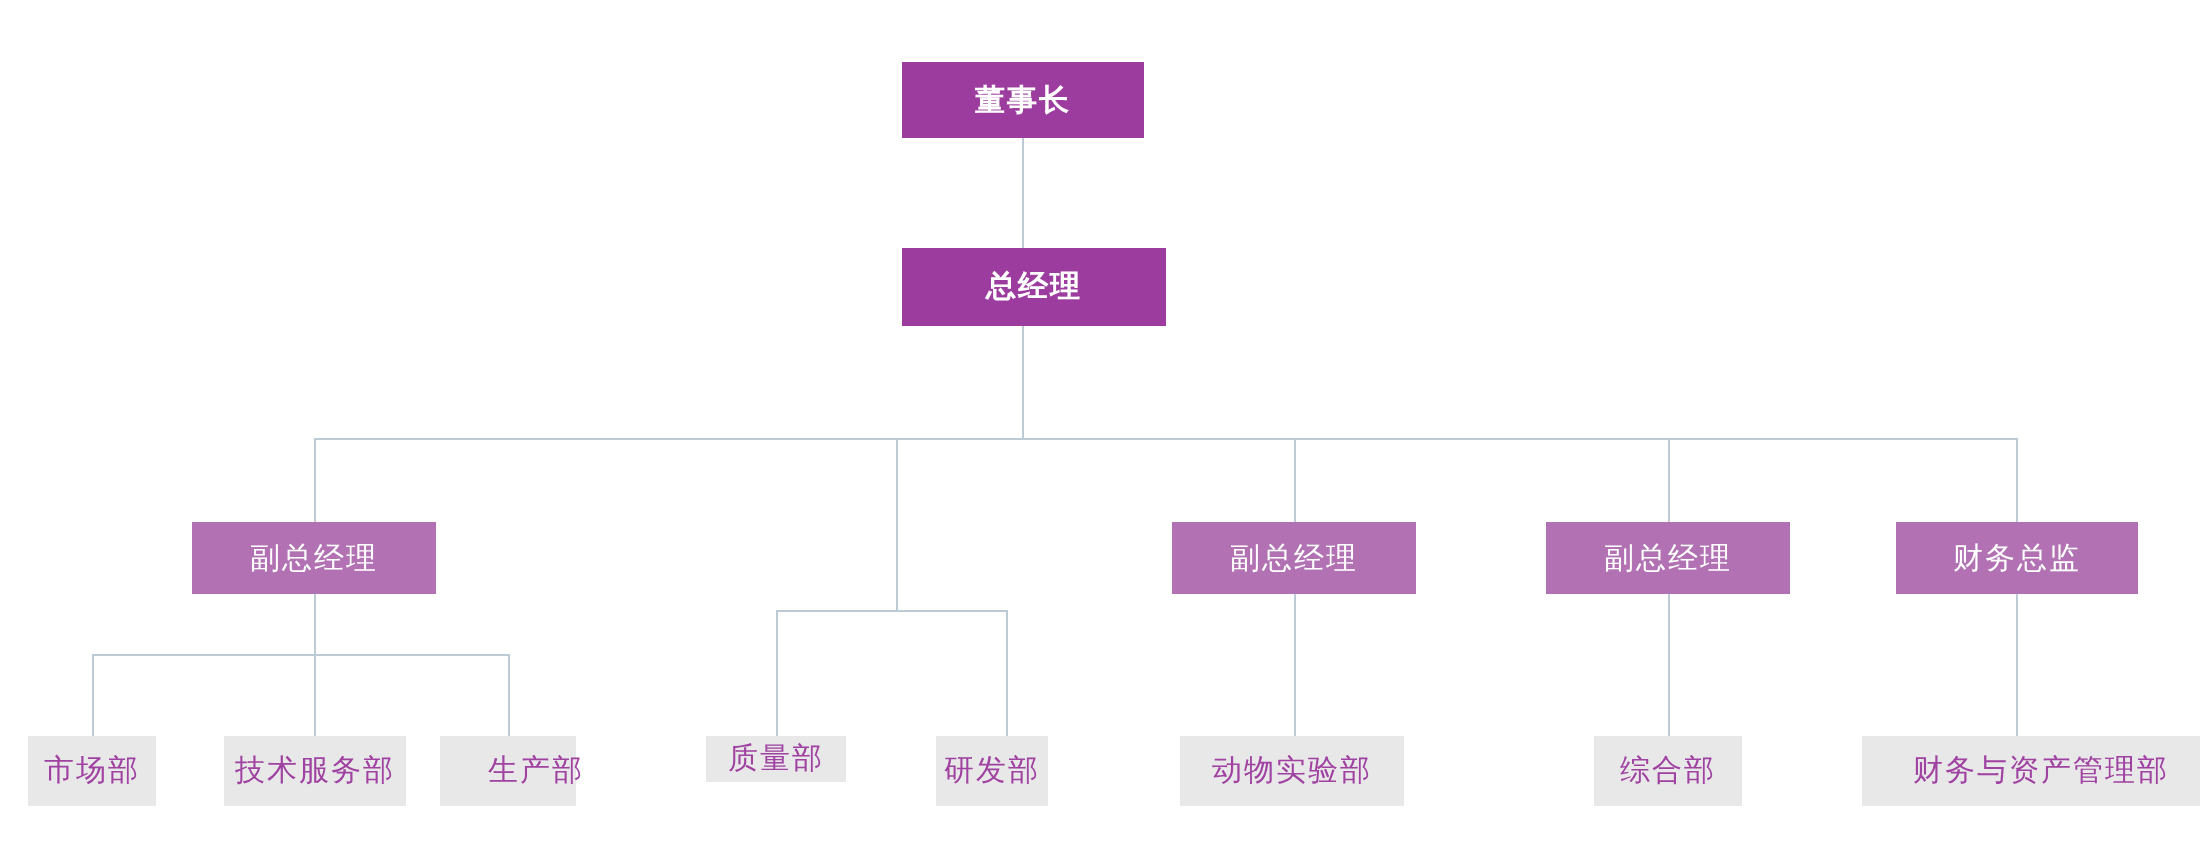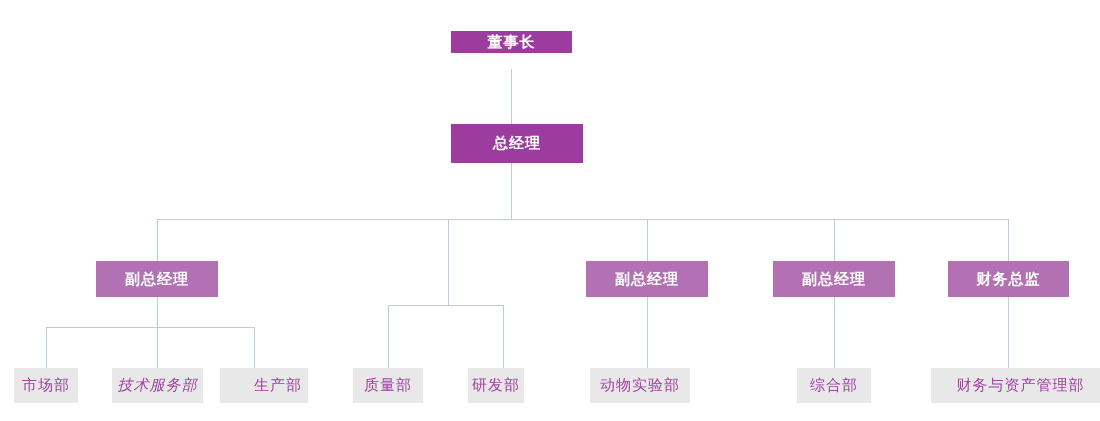--- a/index.html
+++ b/index.html
@@ -25,37 +25,37 @@
     position: absolute;
     display: flex;
     align-items: center;
     justify-content: center;
     font-size: 15px;
     letter-spacing: 1px;
     white-space: nowrap;
     z-index: 2;
   }
   .lvl1 { background: var(--level1-fill); color: var(--label-text); font-weight: 600; }
-  .lvl2 { background: var(--level2-fill); color: var(--label-text); font-weight: 700; }
+  .lvl2 { background: var(--level2-fill); color: var(--label-text); font-weight: 400; }
   .dept { background: var(--dept-fill);  color: var(--dept-text);  font-weight: 400; }
   .line { position: absolute; background: var(--line); z-index: 1; }
 
   
-  .n-chairman   { left: 451px; top: 31px;  width: 121px; height: 22px; }
+  .n-chairman   { left: 451px; top: 31px;  width: 121px; height: 38px; }
   .n-gm         { left: 451px; top: 124px; width: 132px; height: 39px; }
   .n-vp1        { left: 96px;  top: 261px; width: 122px; height: 36px; }
   .n-vp2        { left: 586px; top: 261px; width: 122px; height: 36px; }
   .n-vp3        { left: 773px; top: 261px; width: 122px; height: 36px; }
   .n-cfo        { left: 948px; top: 261px; width: 121px; height: 36px; }
   .n-market     { left: 14px;  top: 368px; width: 64px;  height: 35px; }
-  .n-techsvc    { left: 112px; top: 368px; width: 91px;  height: 35px; font-style: italic; }
-  .n-production { left: 220px; top: 368px; width: 88px;  height: 35px; padding-left: 28px; }
-  .n-quality    { left: 353px; top: 368px; width: 70px;  height: 35px; }
+  .n-techsvc    { left: 112px; top: 368px; width: 91px;  height: 35px; }
+  .n-production { left: 220px; top: 368px; width: 68px;  height: 35px; padding-left: 28px; }
+  .n-quality    { left: 353px; top: 368px; width: 70px;  height: 23px; }
   .n-rnd        { left: 468px; top: 368px; width: 56px;  height: 35px; }
-  .n-animal     { left: 590px; top: 368px; width: 100px; height: 35px; }
+  .n-animal     { left: 590px; top: 368px; width: 112px; height: 35px; }
   .n-general    { left: 797px; top: 368px; width: 74px;  height: 35px; }
   .n-finassets  { left: 931px; top: 368px; width: 179px; height: 35px; }
 
   
   .l-chairman-gm   { left: 511px;  top: 69px;  width: 1px;   height: 55px; }
   .l-gm-rail       { left: 511px;  top: 163px; width: 1px;   height: 56px; }
   .l-main-rail     { left: 157px;  top: 219px; width: 852px; height: 1px; }
   .l-rail-vp1      { left: 157px;  top: 219px; width: 1px;   height: 42px; }
   .l-rail-branch2  { left: 448px;  top: 219px; width: 1px;   height: 86px; }
   .l-rail-vp2      { left: 647px;  top: 219px; width: 1px;   height: 42px; }

